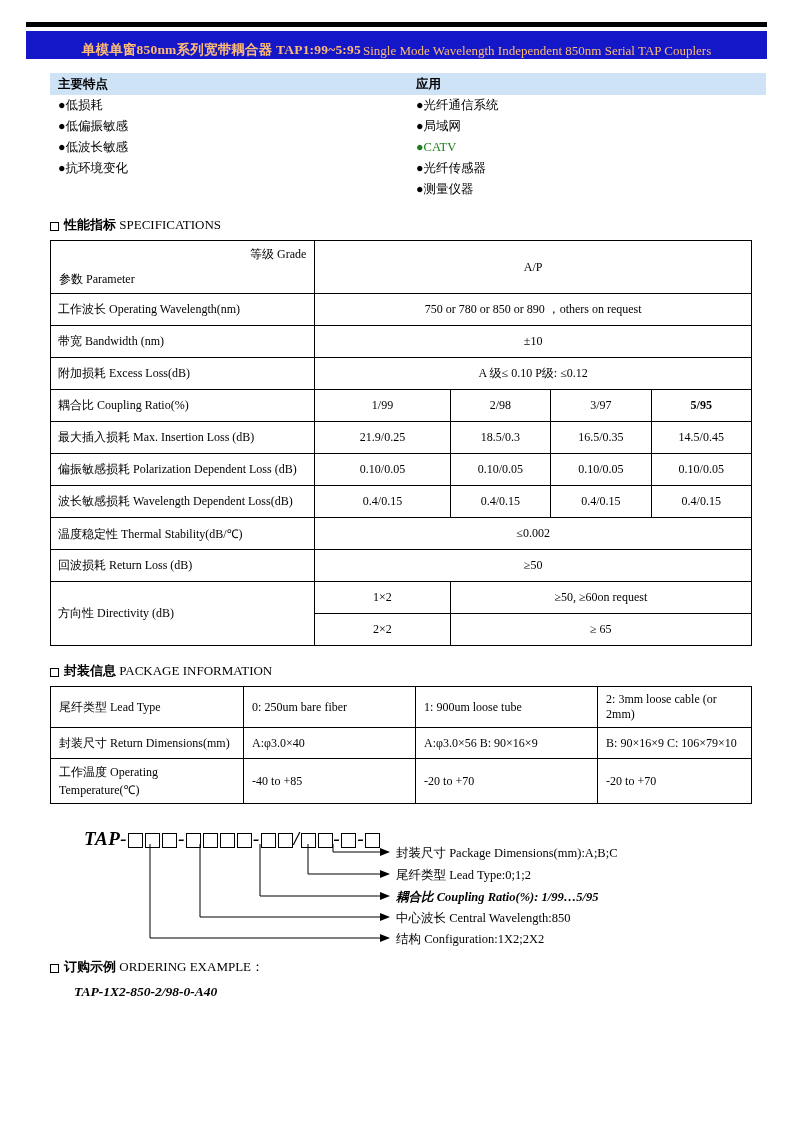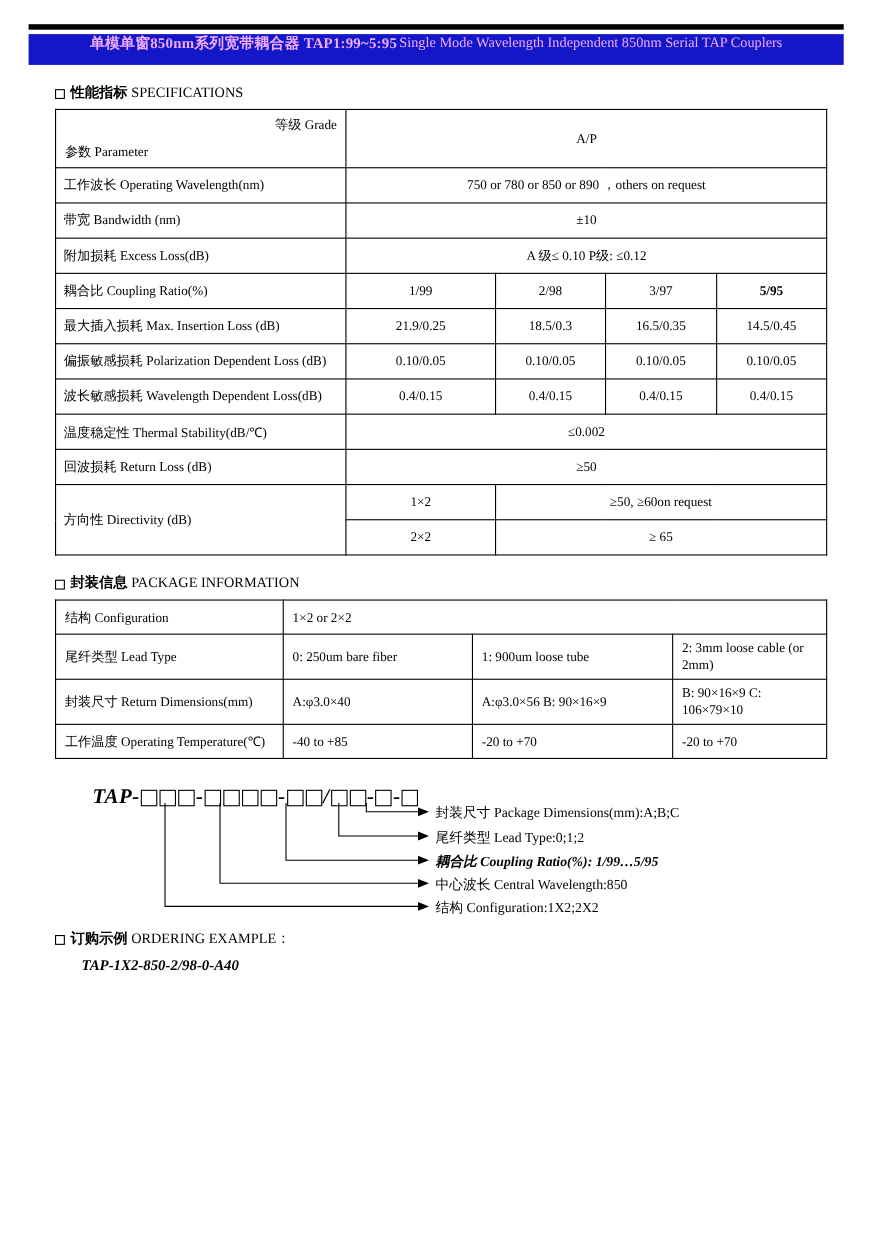--- a/index.html
+++ b/index.html
@@ -21,24 +21,24 @@
     box-sizing: border-box;
     padding: 22px 26px;
   }
   .topbar {
     height: 5px;
     background: #000000;
     margin: 0 0 0 0;
   }
   .title-band {
     background: #1417c8;
-    color: #f0abfc;
+    color: #fdba74;
     height: 28px;
     display: flex;
-    align-items: flex-start;
+    align-items: flex-end;
     justify-content: center;
     margin-top: 4px;
   }
   .title-band .cn {
     font-weight: bold;
     font-size: 13.5px;
     letter-spacing: 0.2px;
   }
   .title-band .en {
     font-size: 13px;
@@ -188,20 +188,43 @@
 
 <div class="page">
 
   <div class="topbar"></div>
 
   <div class="title-band">
     <span class="cn">单模单窗850nm系列宽带耦合器 TAP1:99~5:95</span>
     <span class="en">Single Mode Wavelength Independent 850nm Serial TAP Couplers</span>
   </div>
 
+  <table class="features">
+    <tbody>
+        <tr class="feat-head">
+      <td style="width:50%;">主要特点</td>
+      <td style="width:50%;">应用</td>
+    </tr>
+    <tr>
+      <td class="feat-list">
+        <div>●低损耗</div>
+        <div>●低偏振敏感</div>
+        <div>●低波长敏感</div>
+        <div>●抗环境变化</div>
+      </td>
+      <td class="feat-list">
+        <div>●光纤通信系统</div>
+        <div>●局域网</div>
+        <div class="green">●CATV</div>
+        <div>●光纤传感器</div>
+        <div>●测量仪器</div>
+      </td>
+    </tr>
+  </tbody>
+    </table>
 
   <div class="sec-title">
     <span class="sq"></span><span class="cn">性能指标</span>
     <span class="en">SPECIFICATIONS</span>
   </div>
 
   <table class="spec">
     <tbody>
         <tr>
       <td class="gradecell" style="width:312px;">
@@ -274,24 +297,20 @@
   </tbody>
     </table>
 
   <div class="sec-title">
     <span class="sq"></span><span class="cn">封装信息</span>
     <span class="en">PACKAGE INFORMATION</span>
   </div>
 
   <table class="pkg">
     <tbody>
-        <tr>
-      <td style="width:190px;">结构  Configuration</td>
-      <td colspan="3">1×2 or 2×2</td>
-    </tr>
     <tr>
       <td>尾纤类型  Lead Type</td>
       <td style="width:155px;">0: 250um bare fiber</td>
       <td style="width:165px;">1: 900um loose tube</td>
       <td>2: 3mm loose cable (or 2mm)</td>
     </tr>
     <tr>
       <td>封装尺寸  Return Dimensions(mm)</td>
       <td>A:φ3.0×40</td>
       <td>A:φ3.0×56    B: 90×16×9</td>

